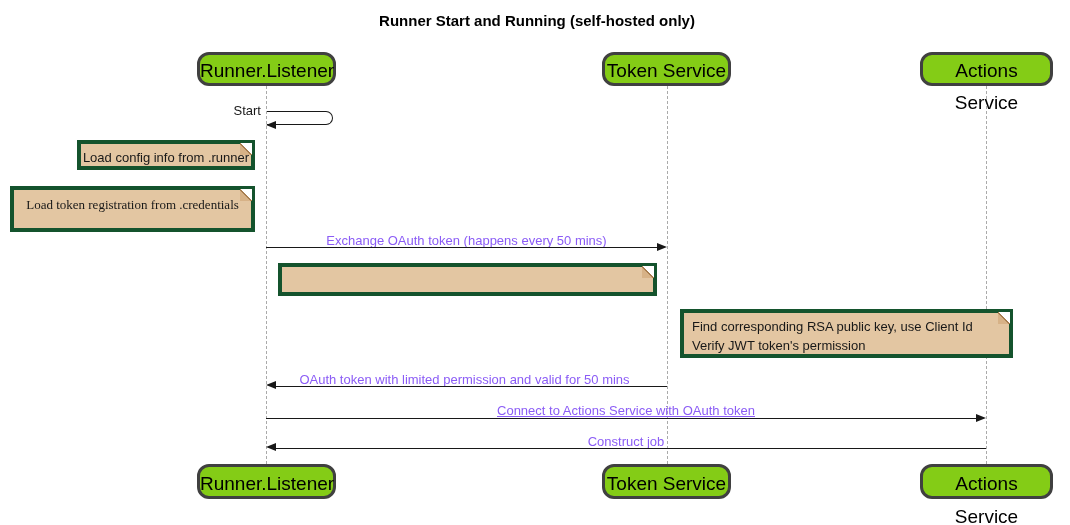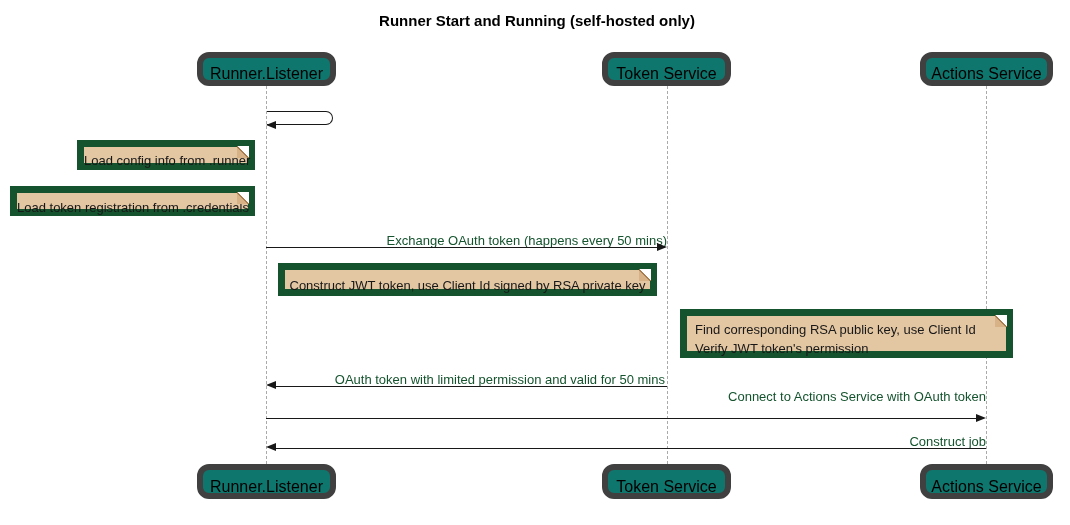--- a/index.html
+++ b/index.html
@@ -31,31 +31,31 @@
     border-left: 1px dashed #aaaaaa;
     top: 86px;
     height: 378px;
   }
 
   .participant {
     position: absolute;
     height: 34px;
     line-height: 32px;
     text-align: center;
-    font-size: 16px;
-    background: #0f766e;
-    border: 6px solid #404040;
+    font-size: 19px;
+    background: #84cc16;
+    border: 3px solid #404040;
     border-radius: 12px;
     color: #000000;
   }
 
   .note {
     position: absolute;
     background: #e3c6a2;
-    border: 7px solid #14532d;
+    border: 4px solid #14532d;
     font-size: 13px;
     color: #181818;
   }
   .note .fold {
     position: absolute;
     top: -1px; right: -1px;
     width: 12px; height: 12px;
     background: linear-gradient(225deg,
       #ffffff 0%, #ffffff 46%,
       #a87e50 46%, #a87e50 56%,
@@ -65,23 +65,23 @@
   .note-left { padding: 4px 10px 4px 8px; line-height: 19px; white-space: nowrap; }
 
   .msg-line {
     position: absolute;
     height: 0;
     border-top: 1px solid #181818;
   }
   .msg-label {
     position: absolute;
     font-size: 13px;
-    text-align: right;
+    text-align: center;
     white-space: nowrap;
-    color: #14532d;
+    color: #8b5cf6;
   }
   .arrow-right {
     position: absolute;
     width: 0; height: 0;
     border-top: 4.5px solid transparent;
     border-bottom: 4.5px solid transparent;
     border-left: 10px solid #181818;
   }
   .arrow-left {
     position: absolute;
@@ -116,53 +116,53 @@
   <div class="title">Runner Start and Running (self-hosted only)</div>
 
   <div class="lifeline" style="left:266px;"></div>
   <div class="lifeline" style="left:667px;"></div>
   <div class="lifeline" style="left:986px;"></div>
 
   <div class="participant" style="left:197px; top:52px; width:139px;">Runner.Listener</div>
   <div class="participant" style="left:602px; top:52px; width:129px;">Token Service</div>
   <div class="participant" style="left:920px; top:52px; width:133px;">Actions Service</div>
 
+  <div class="self-label">Start</div>
   <div class="self-loop"></div>
   <div class="arrow-left" style="left:266px; top:121px;"></div>
 
   <div class="note note-center" style="left:77px; top:140px; width:178px; height:30px; line-height:28px;">
     <div class="fold"></div>
     <span>Load config info from .runner</span>
   </div>
 
-  <div class="note note-center" style="left:10px; top:186px; width:245px; height:30px; line-height:29px;">
+  <div class="note note-center" style="left:10px; top:186px; width:245px; height:46px; line-height:29px;font-family:Liberation Serif, serif;">
     <div class="fold"></div>
     <span>Load token registration from .credentials</span>
   </div>
 
   <div class="msg-label" style="left:266px; top:233px; width:401px;">Exchange OAuth token (happens every 50 mins)</div>
   <div class="msg-line" style="left:266px; top:247px; width:392px;"></div>
   <div class="arrow-right" style="left:657px; top:243px;"></div>
 
   <div class="note note-center" style="left:278px; top:263px; width:379px; height:33px; line-height:31px;">
     <div class="fold"></div>
-    <span>Construct JWT token, use Client Id signed by RSA private key</span>
   </div>
 
   <div class="note note-left" style="left:680px; top:309px; width:333px; height:49px;">
     <div class="fold"></div>
     <div>Find corresponding RSA public key, use Client Id</div>
     <div>Verify JWT token's permission</div>
   </div>
 
   <div class="msg-label" style="left:264px; top:372px; width:401px;">OAuth token with limited permission and valid for 50 mins</div>
   <div class="msg-line" style="left:275px; top:386px; width:392px;"></div>
   <div class="arrow-left" style="left:266px; top:381px;"></div>
 
-  <div class="msg-label" style="left:266px; top:389px; width:720px;">Connect to Actions Service with OAuth token</div>
+  <div class="msg-label" style="left:266px; top:403px; width:720px;text-decoration:underline;">Connect to Actions Service with OAuth token</div>
   <div class="msg-line" style="left:266px; top:418px; width:711px;"></div>
   <div class="arrow-right" style="left:976px; top:414px;"></div>
 
   <div class="msg-label" style="left:266px; top:434px; width:720px;">Construct job</div>
   <div class="msg-line" style="left:275px; top:448px; width:711px;"></div>
   <div class="arrow-left" style="left:266px; top:443px;"></div>
 
   <div class="participant" style="left:197px; top:464px; width:139px; height:35px; line-height:33px;">Runner.Listener</div>
   <div class="participant" style="left:602px; top:464px; width:129px; height:35px; line-height:33px;">Token Service</div>
   <div class="participant" style="left:920px; top:464px; width:133px; height:35px; line-height:33px;">Actions Service</div>

